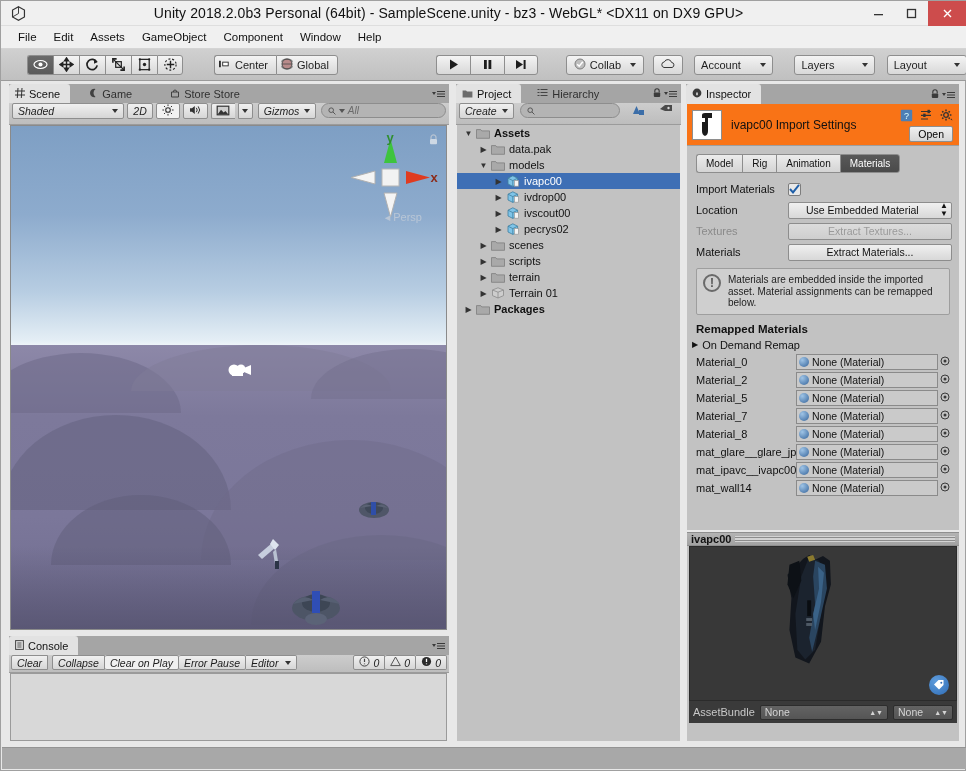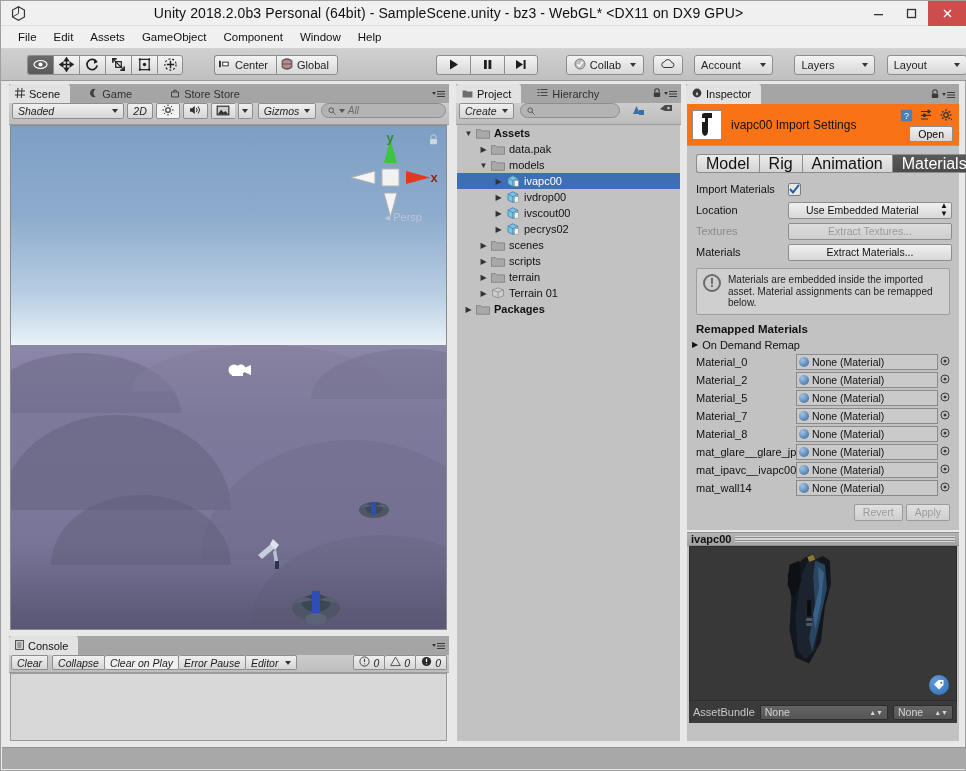--- a/index.html
+++ b/index.html
@@ -99,21 +99,21 @@
   .insp-head { height:42px; background:#f97316; border-bottom:1px solid #9e9e9e;
      display:flex; align-items:center; padding:0 5px; position:relative; }
   .thumb { width:30px;height:30px;background:#fff;border:1px solid #8e8e8e;
      display:flex;align-items:center;justify-content:center;}
   .insp-title { font-size:12px; color:#111; margin-left:9px; }
   .insp-ic { position:absolute; top:5px; display:flex; gap:7px; right:6px; }
   .openbtn { position:absolute; right:6px; top:22px; height:16px; padding:0 8px; font-size:10.5px;
      background:linear-gradient(#f0f0f0,#d6d6d6); border:1px solid #8e8e8e; border-radius:2px;
      display:flex;align-items:center;}
   .mtabs { display:flex; margin:8px 0 0 9px; }
-  .mtab { height:19px; padding:0 9px; font-size:16px; color:#111;
+  .mtab { height:19px; padding:0 9px; font-size:10px; color:#111;
      background:linear-gradient(#ececec,#d4d4d4); border:1px solid #8d8d8d; border-right:none;
      display:flex;align-items:center; }
   .mtab:first-child { border-radius:3px 0 0 3px; }
   .mtab:last-child { border-right:1px solid #8d8d8d; border-radius:0 3px 3px 0; }
   .mtab.active { background:linear-gradient(#595959,#4a4a4a); color:#fff; }
   .frow { display:flex; align-items:center; height:18px; margin:0 7px 0 9px; }
   .flabel { width:92px; font-size:11px; color:#111; overflow:hidden; white-space:nowrap;}
   .flabel.dim { color:#8a8a8a; }
   .fcheck { width:13px;height:13px;background:#e8e8e8;border:1px solid #7d7d7d;border-radius:2px;
      display:flex;align-items:center;justify-content:center;color:#1a5fa8;font-size:11px;}
@@ -947,28 +947,20 @@
             <span class="objdot"></span>
             <span>None (Material)</span>
           </span>
           <span class="pick"><svg width="10" height="10" viewBox="0 0 10 10">
               <circle cx="5" cy="5" r="4" fill="none" stroke="#3a3a3a" stroke-width="1"></circle>
               <circle cx="5" cy="5" r="1.5" fill="#3a3a3a"></circle>
             </svg></span>
         </div>
       </div>
 
-    <div class="applyrow">
-      <div class="abtn">
-          <span>Revert</span>
-        </div>
-      <div class="abtn">
-          <span>Apply</span>
-        </div>
-    </div>
   </div>
 
   <div class="prev">
     <div class="prev-head">
       <span>ivapc00</span>
       <span class="grip"></span>
     </div>
     <div class="prev-body">
       <svg width="100%" height="100%" viewBox="0 0 268 155" preserveAspectRatio="xMidYMid meet">
         <g transform="translate(96,8)">

